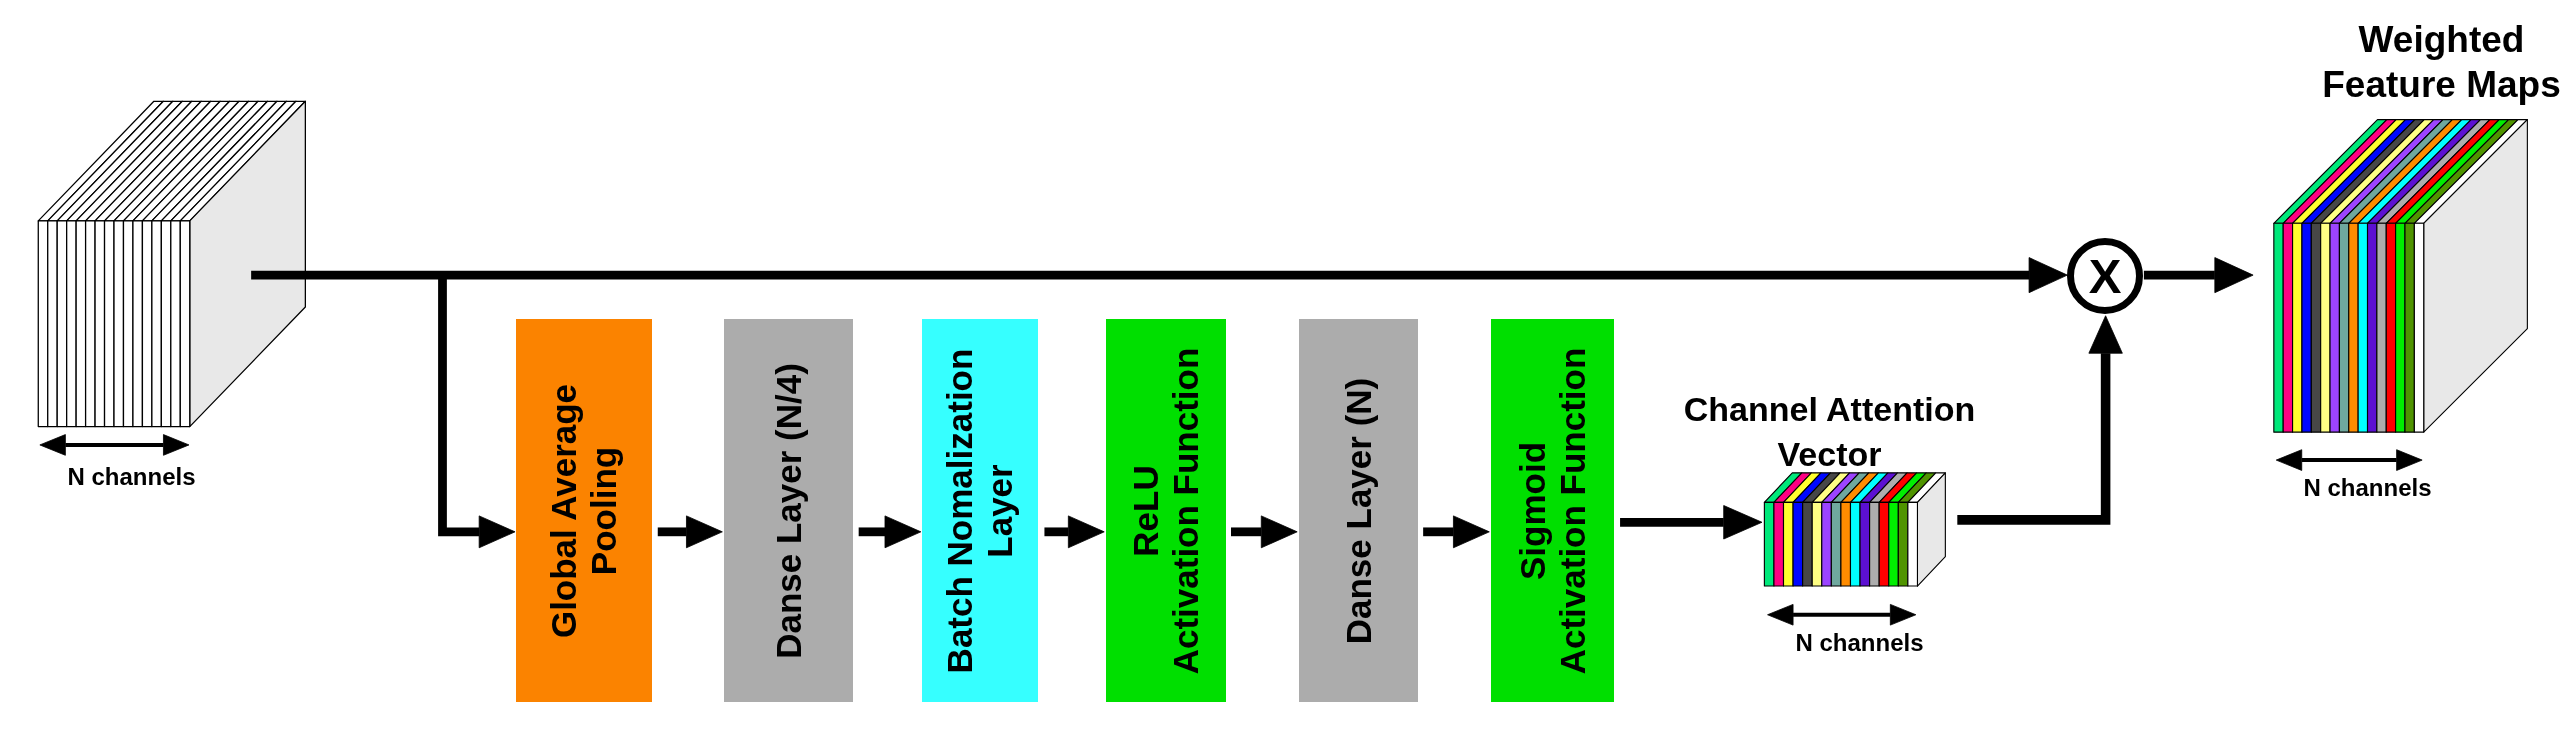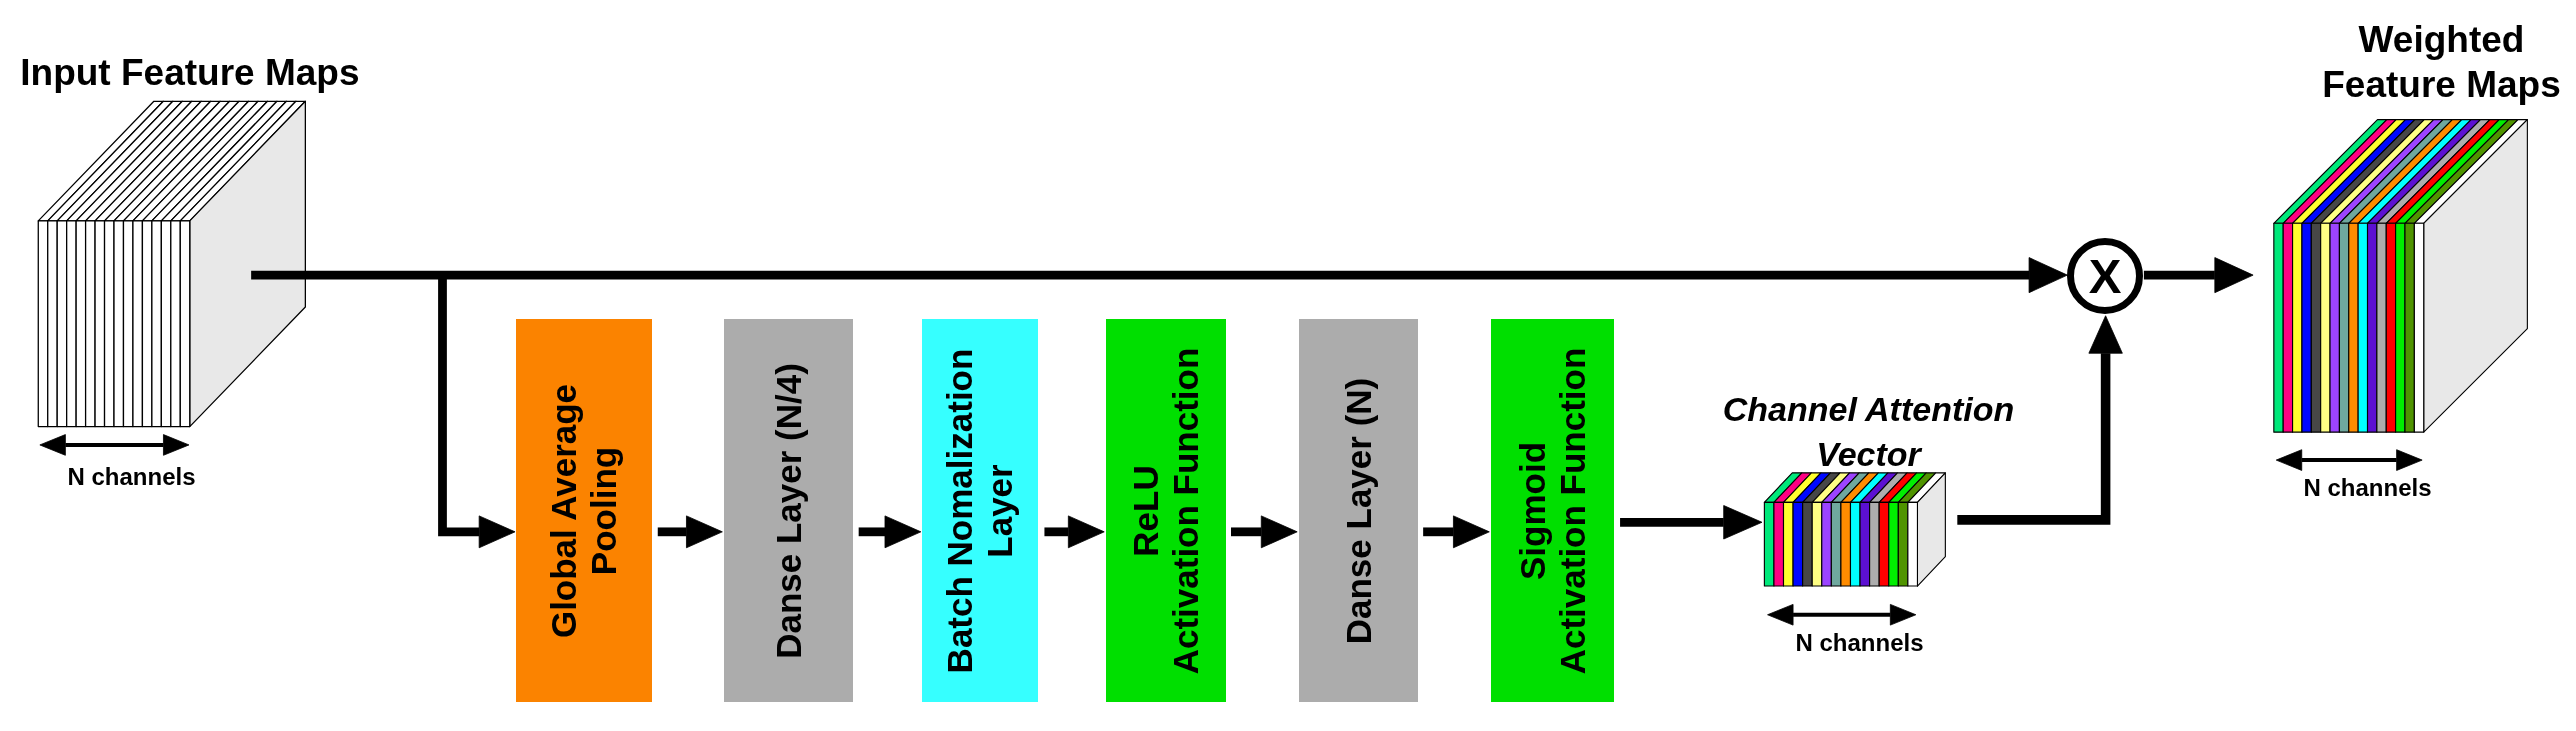--- a/index.html
+++ b/index.html
@@ -165,25 +165,24 @@
         <polygon points="2217,771 2249,758 2249,784" fill="#000000" stroke="#000000" stroke-width="1" stroke-linejoin="round"></polygon>
         <polygon points="2403,771 2371,784 2371,758" fill="#000000" stroke="#000000" stroke-width="1" stroke-linejoin="round"></polygon>
       </g>
       <g>
         <polyline points="2887,577 3006,577" fill="none" stroke="#000000" stroke-width="5"></polyline>
         <polygon points="2855,577 2887,564 2887,590" fill="#000000" stroke="#000000" stroke-width="1" stroke-linejoin="round"></polygon>
         <polygon points="3038,577 3006,590 3006,564" fill="#000000" stroke="#000000" stroke-width="1" stroke-linejoin="round"></polygon>
       </g>
     </svg>
 
-  <div class="txt title" style="left:14.4px;top:50px;width:351px;">Input Feature Maps</div>
 
   <div class="txt chan" style="left:12px;top:458px;width:239px;">N channels</div>
 
-  <div class="txt attn-title" style="left:1709px;top:387px;width:319px;font-style:italic;">Channel Attention
+  <div class="txt attn-title" style="left:1670px;top:387px;width:319px;">Channel Attention
 Vector</div>
 
   <div class="txt chan" style="left:1740px;top:624px;width:239px;">N channels</div>
 
   <div class="txt title" style="left:2282px;top:16.7px;width:319px;">Weighted
 Feature Maps</div>
 
   <div class="txt chan" style="left:2248px;top:469px;width:239px;">N channels</div>
 
   <div class="block" style="left: 516px; width: 136px; background: rgb(251, 131, 0);">

